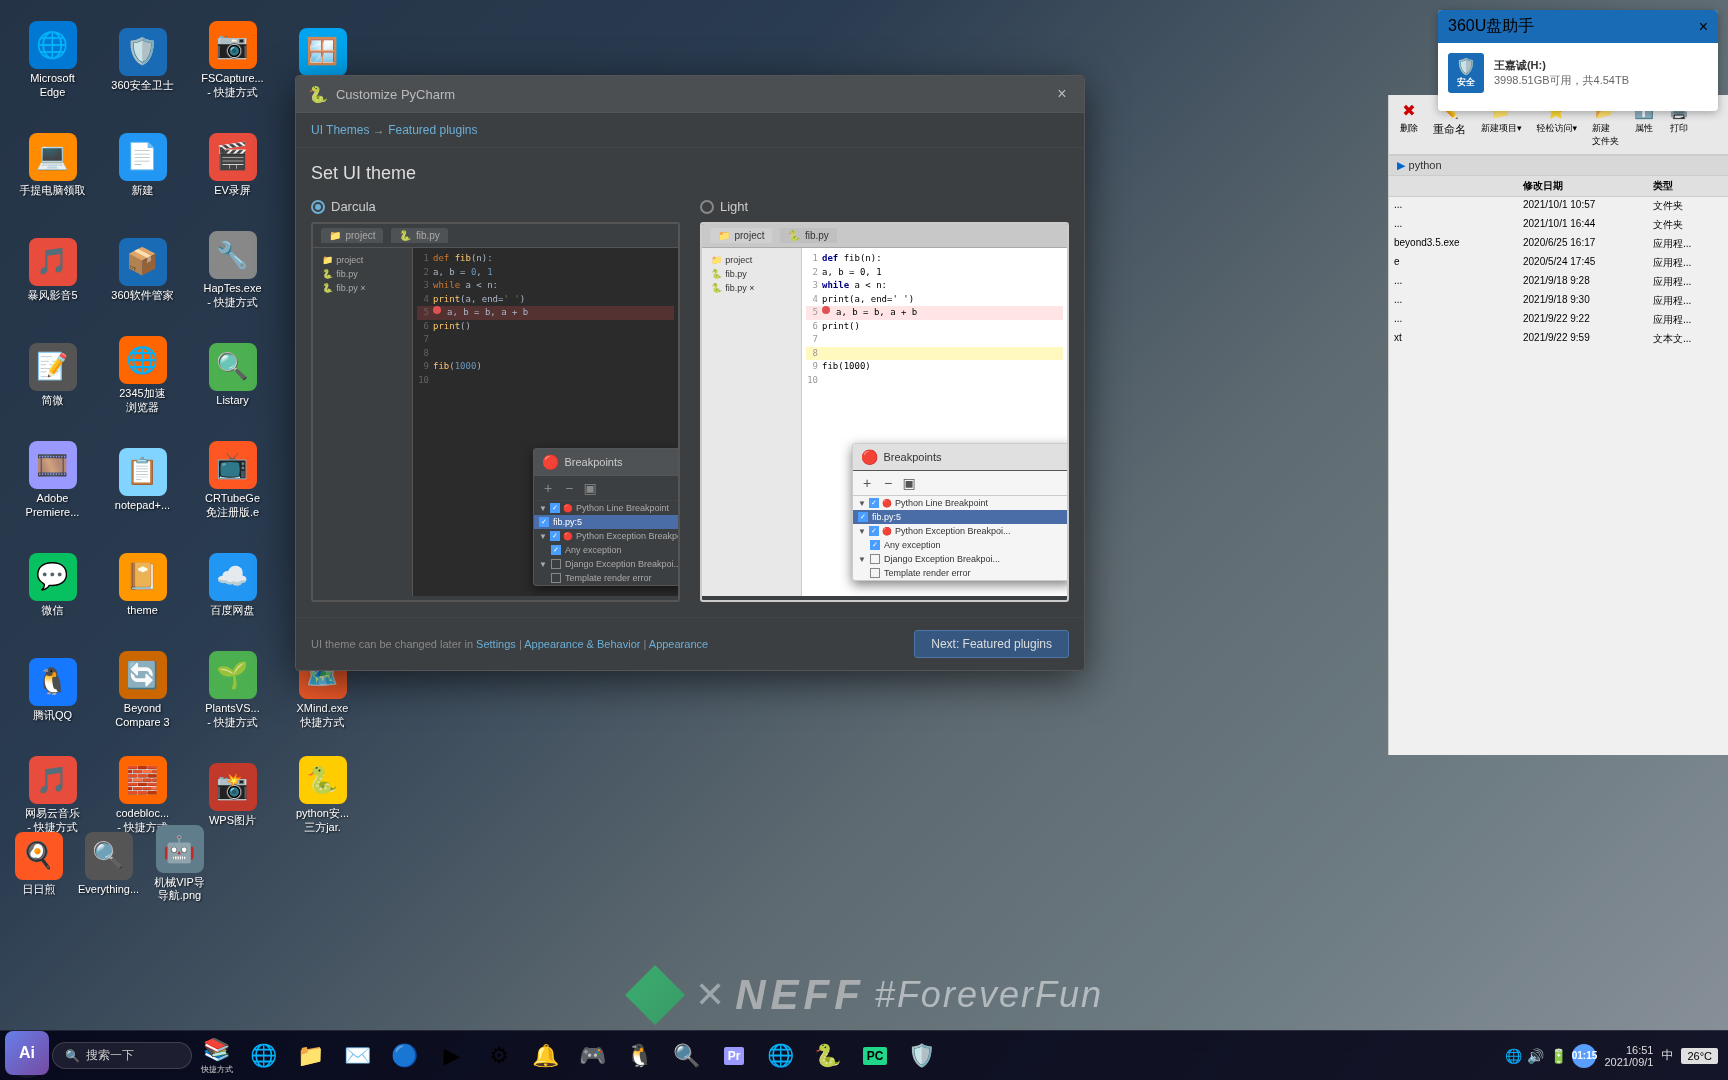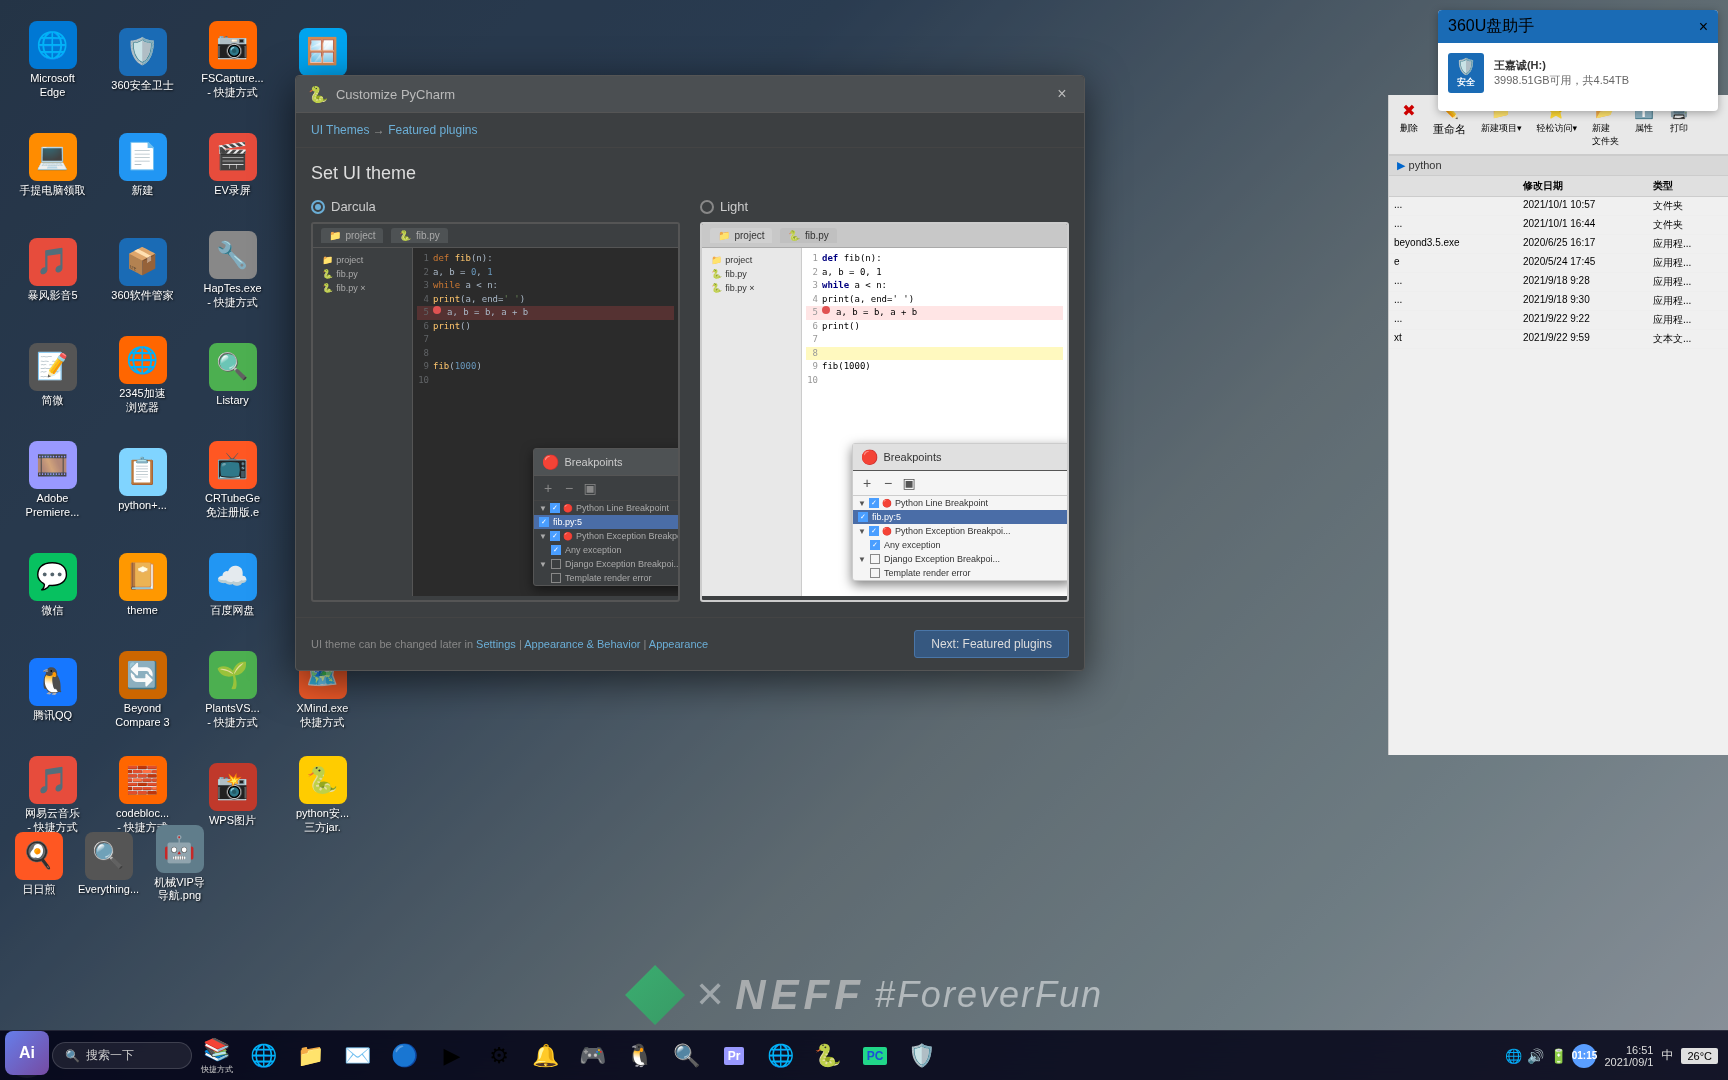--- a/index.html
+++ b/index.html
@@ -767,21 +767,21 @@
       <div class="icon-img" style="background:#fff; border:2px solid #ddd; font-size:26px;">🔵</div>
       <div class="icon-label">Google<br>Chrome</div>
     </div>
 
     <div class="desktop-icon">
       <div class="icon-img" style="background:#9999ff; color:white; font-size:26px;">🎞️</div>
       <div class="icon-label">Adobe<br>Premiere...</div>
     </div>
     <div class="desktop-icon">
       <div class="icon-img" style="background:#80d4ff; color:white; font-size:26px;">📋</div>
-      <div class="icon-label">python+...</div>
+      <div class="icon-label">notepad+...</div>
     </div>
     <div class="desktop-icon">
       <div class="icon-img" style="background:#ff5722; color:white; font-size:26px;">📺</div>
       <div class="icon-label">CRTubeGe<br>免注册版.e</div>
     </div>
     <div class="desktop-icon"></div>
 
     <div class="desktop-icon">
       <div class="icon-img" style="background:#07c160; color:white; font-size:26px;">💬</div>
       <div class="icon-label">微信</div>
@@ -1307,21 +1307,21 @@
     <div class="taskbar-icon">
       <span style="background:#9999ff; color:white; font-size:12px; padding:2px 4px; border-radius:2px; font-weight:bold;">Pr</span>
     </div>
     <div class="taskbar-icon">
       <span>🌐</span>
     </div>
     <div class="taskbar-icon">
       <span>🐍</span>
     </div>
     <div class="taskbar-icon">
-      <span style="background:#21d789; color:#1d4ed8; font-size:12px; padding:2px 4px; border-radius:2px; font-weight:bold;">PC</span>
+      <span style="background:#21d789; color:#000000; font-size:12px; padding:2px 4px; border-radius:2px; font-weight:bold;">PC</span>
     </div>
     <div class="taskbar-icon">
       <span>🛡️</span>
     </div>
 
     <div class="taskbar-right">
       <div class="taskbar-sys-icons">
         <span class="sys-icon">🌐</span>
         <span class="sys-icon">🔊</span>
         <span class="sys-icon">🔋</span>

